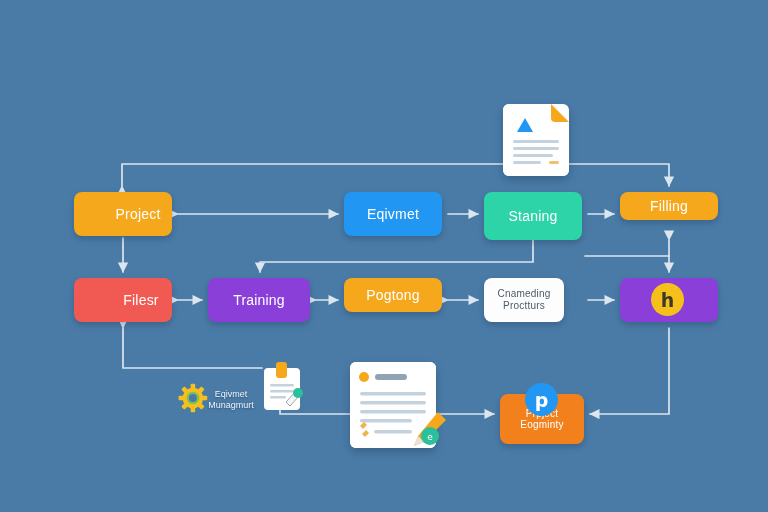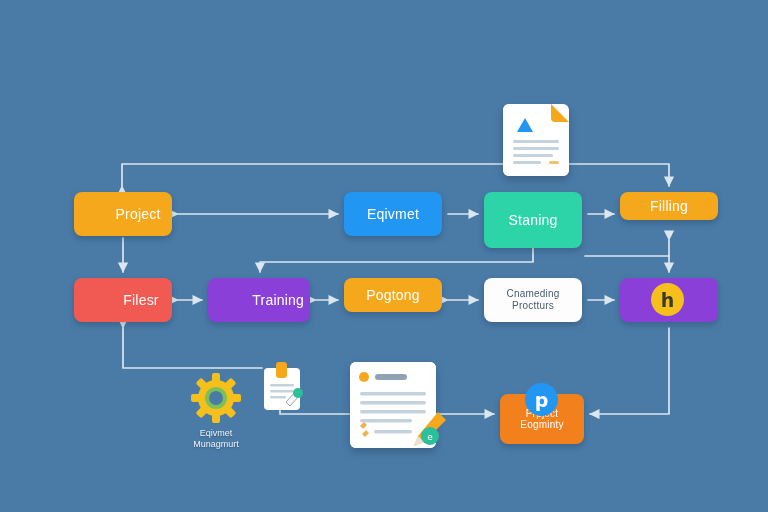--- a/index.html
+++ b/index.html
@@ -40,21 +40,21 @@
     line-height: 1.25;
   }
   .node-badge-wrap { position: relative; flex-direction: column; }
   .circle-badge {
     position: absolute;
     border-radius: 50%;
     display: flex; align-items: center; justify-content: center;
     font-size: 19px; font-weight: bold;
     font-family: "DejaVu Sans", sans-serif;
   }
-  .icon-group { position: absolute; display: flex; flex-direction: column; align-items: center; }
+  .icon-group { position: absolute; display: flex; flex-direction: row; align-items: center; }
   .icon-caption {
     margin-top: 4px;
     color: #eef4fa;
     font-size: 9px;
     text-align: center;
     line-height: 1.25;
     text-shadow: 0 1px 2px rgba(20,45,70,.5);
   }
   .paper {
     position: absolute;
@@ -124,41 +124,41 @@
   </div>
 
   <div class="node" style="left:74px; top:192px; width:98px; height:44px; background:#f5a81c;padding-left:36px;">
     <span>Project</span>
   </div>
 
   <div class="node" style="left:344px; top:192px; width:98px; height:44px; background:#2196f3;">
     <span>Eqivmet</span>
   </div>
 
-  <div class="node" style="left:484px; top:192px; width:98px; height:56px; background:#2dd4a8;">
+  <div class="node" style="left:484px; top:192px; width:98px; height:48px; background:#2dd4a8;">
     <span>Staning</span>
   </div>
 
   <div class="node" style="left:620px; top:192px; width:98px; height:28px; background:#f5a81c;">
     <span>Filling</span>
   </div>
 
   <div class="node" style="left:74px; top:278px; width:98px; height:44px; background:#f05a52;padding-left:42px;">
     <span>Filesr</span>
   </div>
 
-  <div class="node" style="left:208px; top:278px; width:102px; height:44px; background:#8b3fd9;justify-content:flex-end;">
+  <div class="node" style="left:208px; top:278px; width:102px; height:44px; background:#8b3fd9;">
     <span>Training</span>
   </div>
 
   <div class="node" style="left:344px; top:278px; width:98px; height:34px; background:#f5a81c;">
     <span>Pogtong</span>
   </div>
 
-  <div class="node white-card" style="left:484px; top:278px; width:98px; height:44px;">
+  <div class="node white-card" style="left:484px; top:278px; width:80px; height:44px;">
     <span>Cnameding Proctturs</span>
   </div>
 
   <div class="node node-badge-wrap" style="left:620px; top:278px; width:98px; height:44px; background:#8b3fd9;">
     <span></span>
   </div>
 
   <div class="circle-badge" style="left:651px; top:283px; width:33px; height:33px; background:#f5c01c; color:#3a3a2a;">
     <span>h</span>
   </div>

